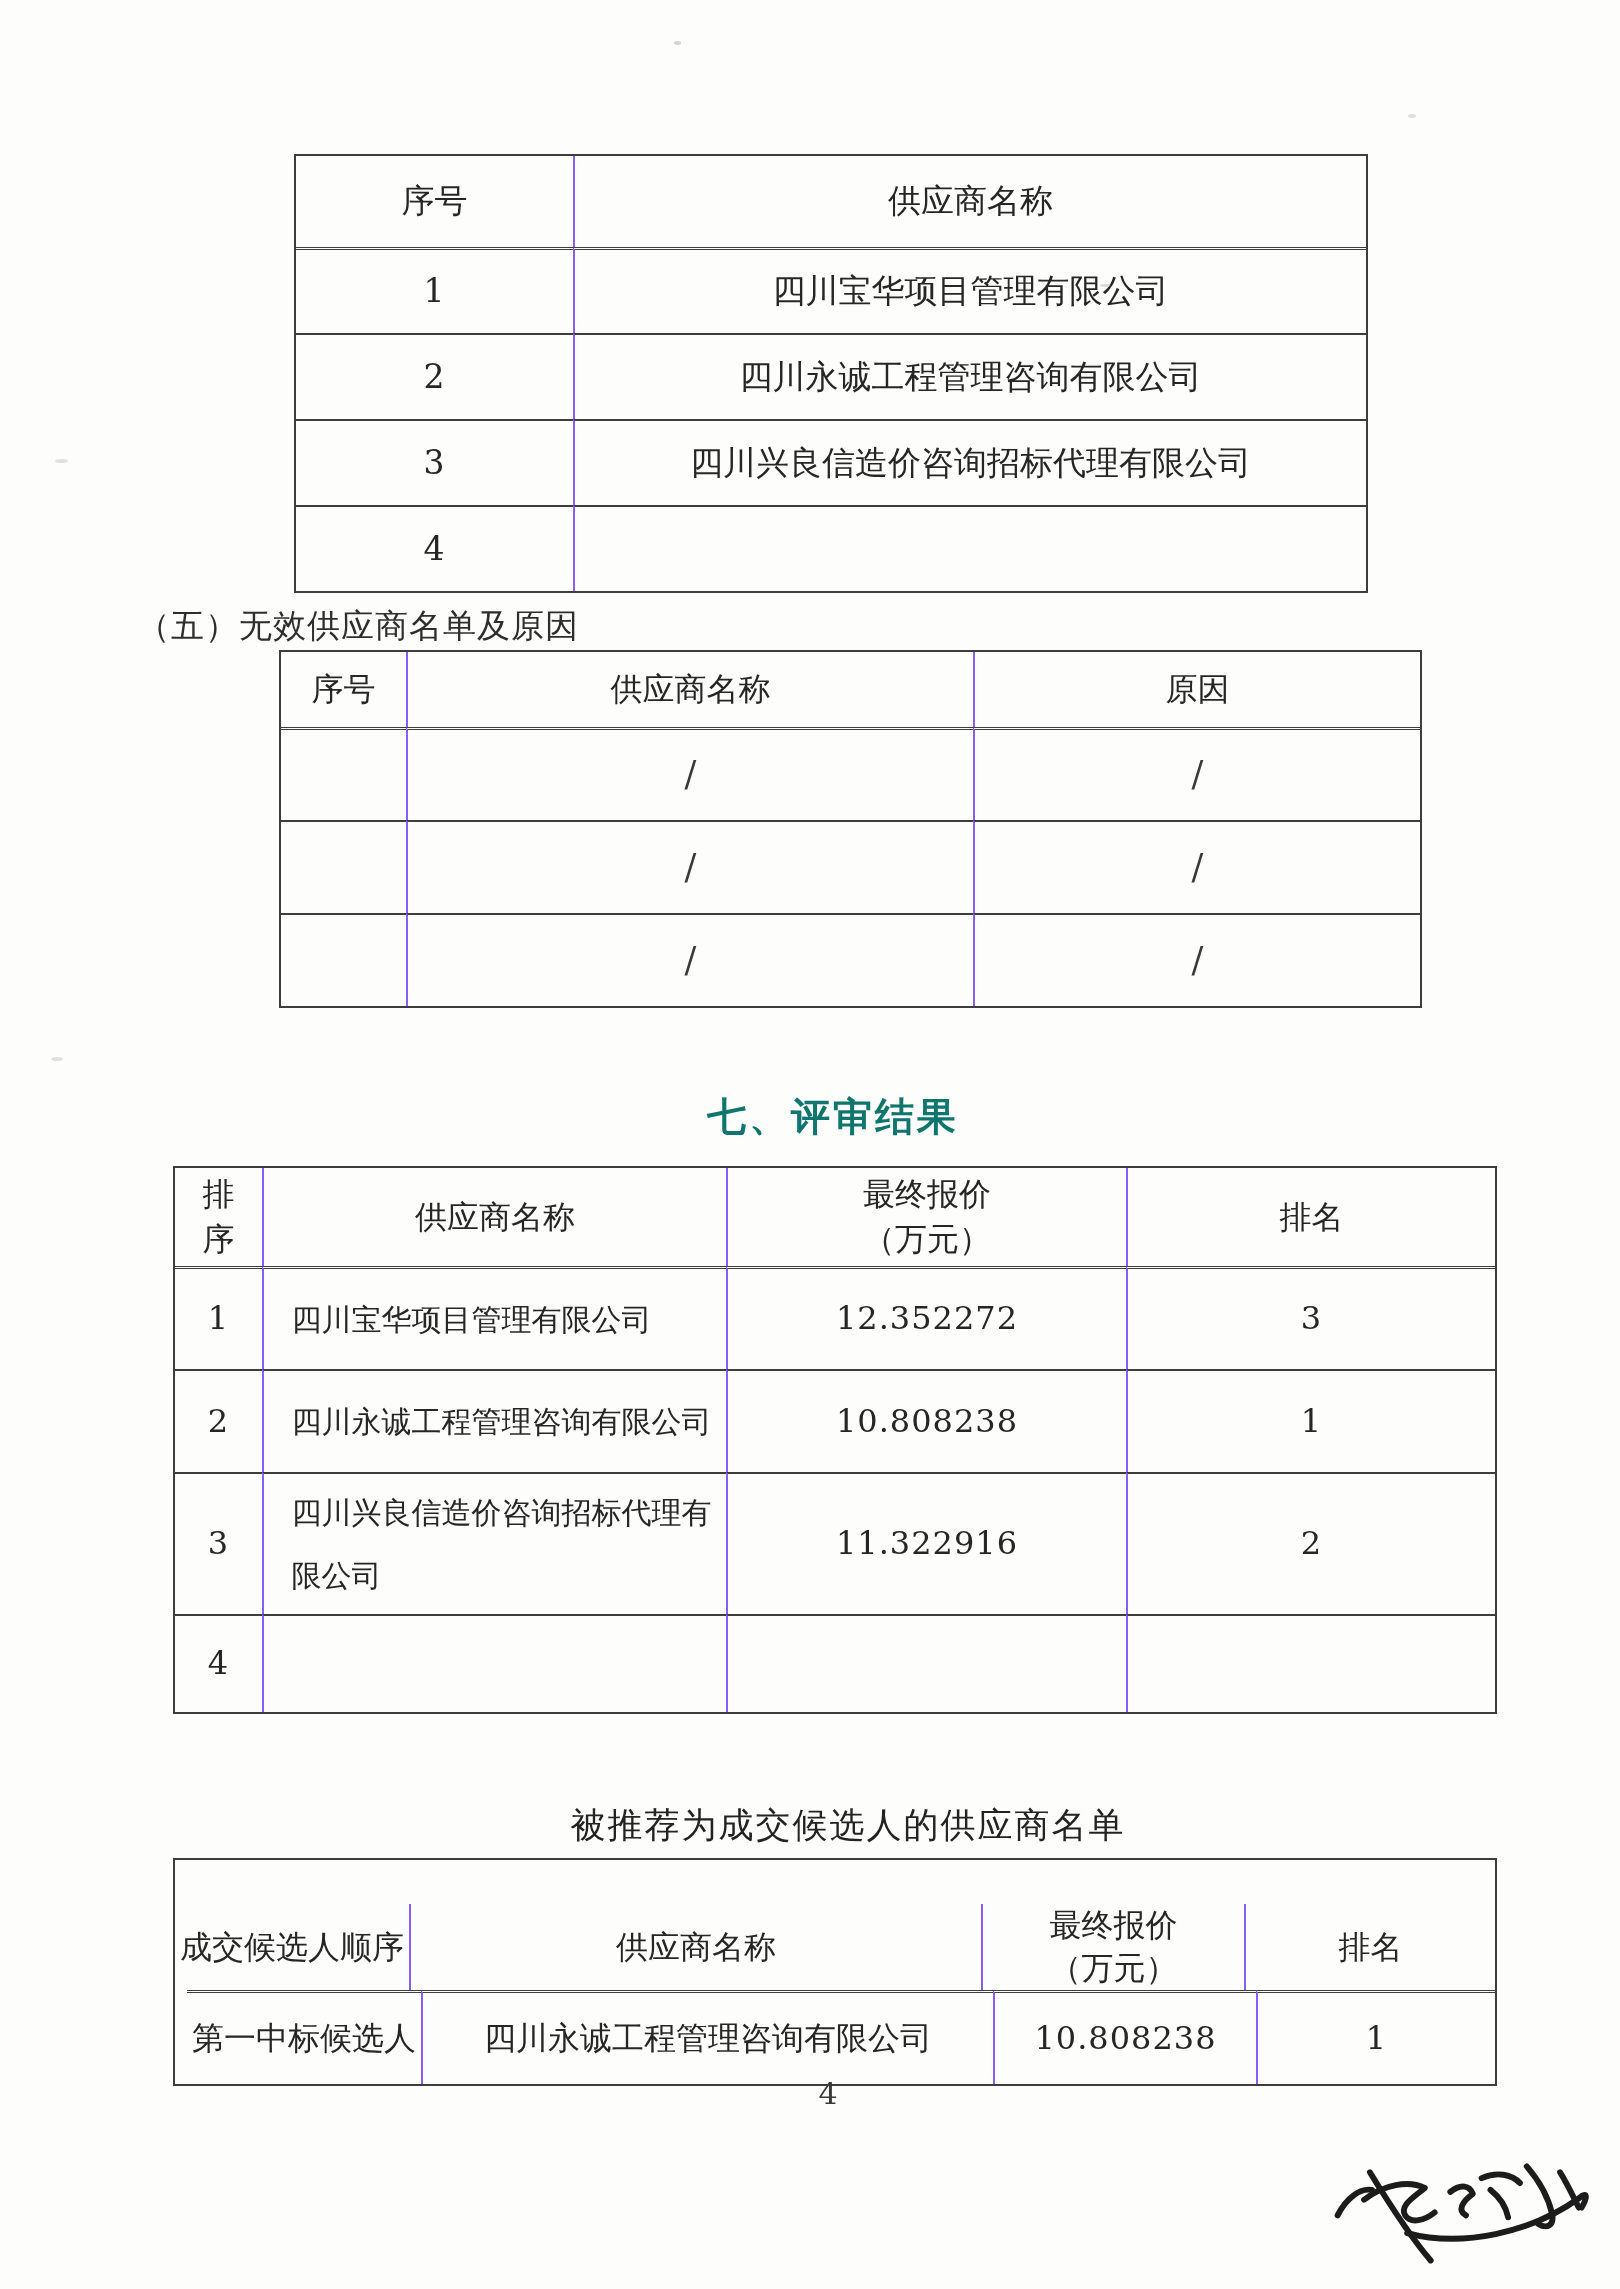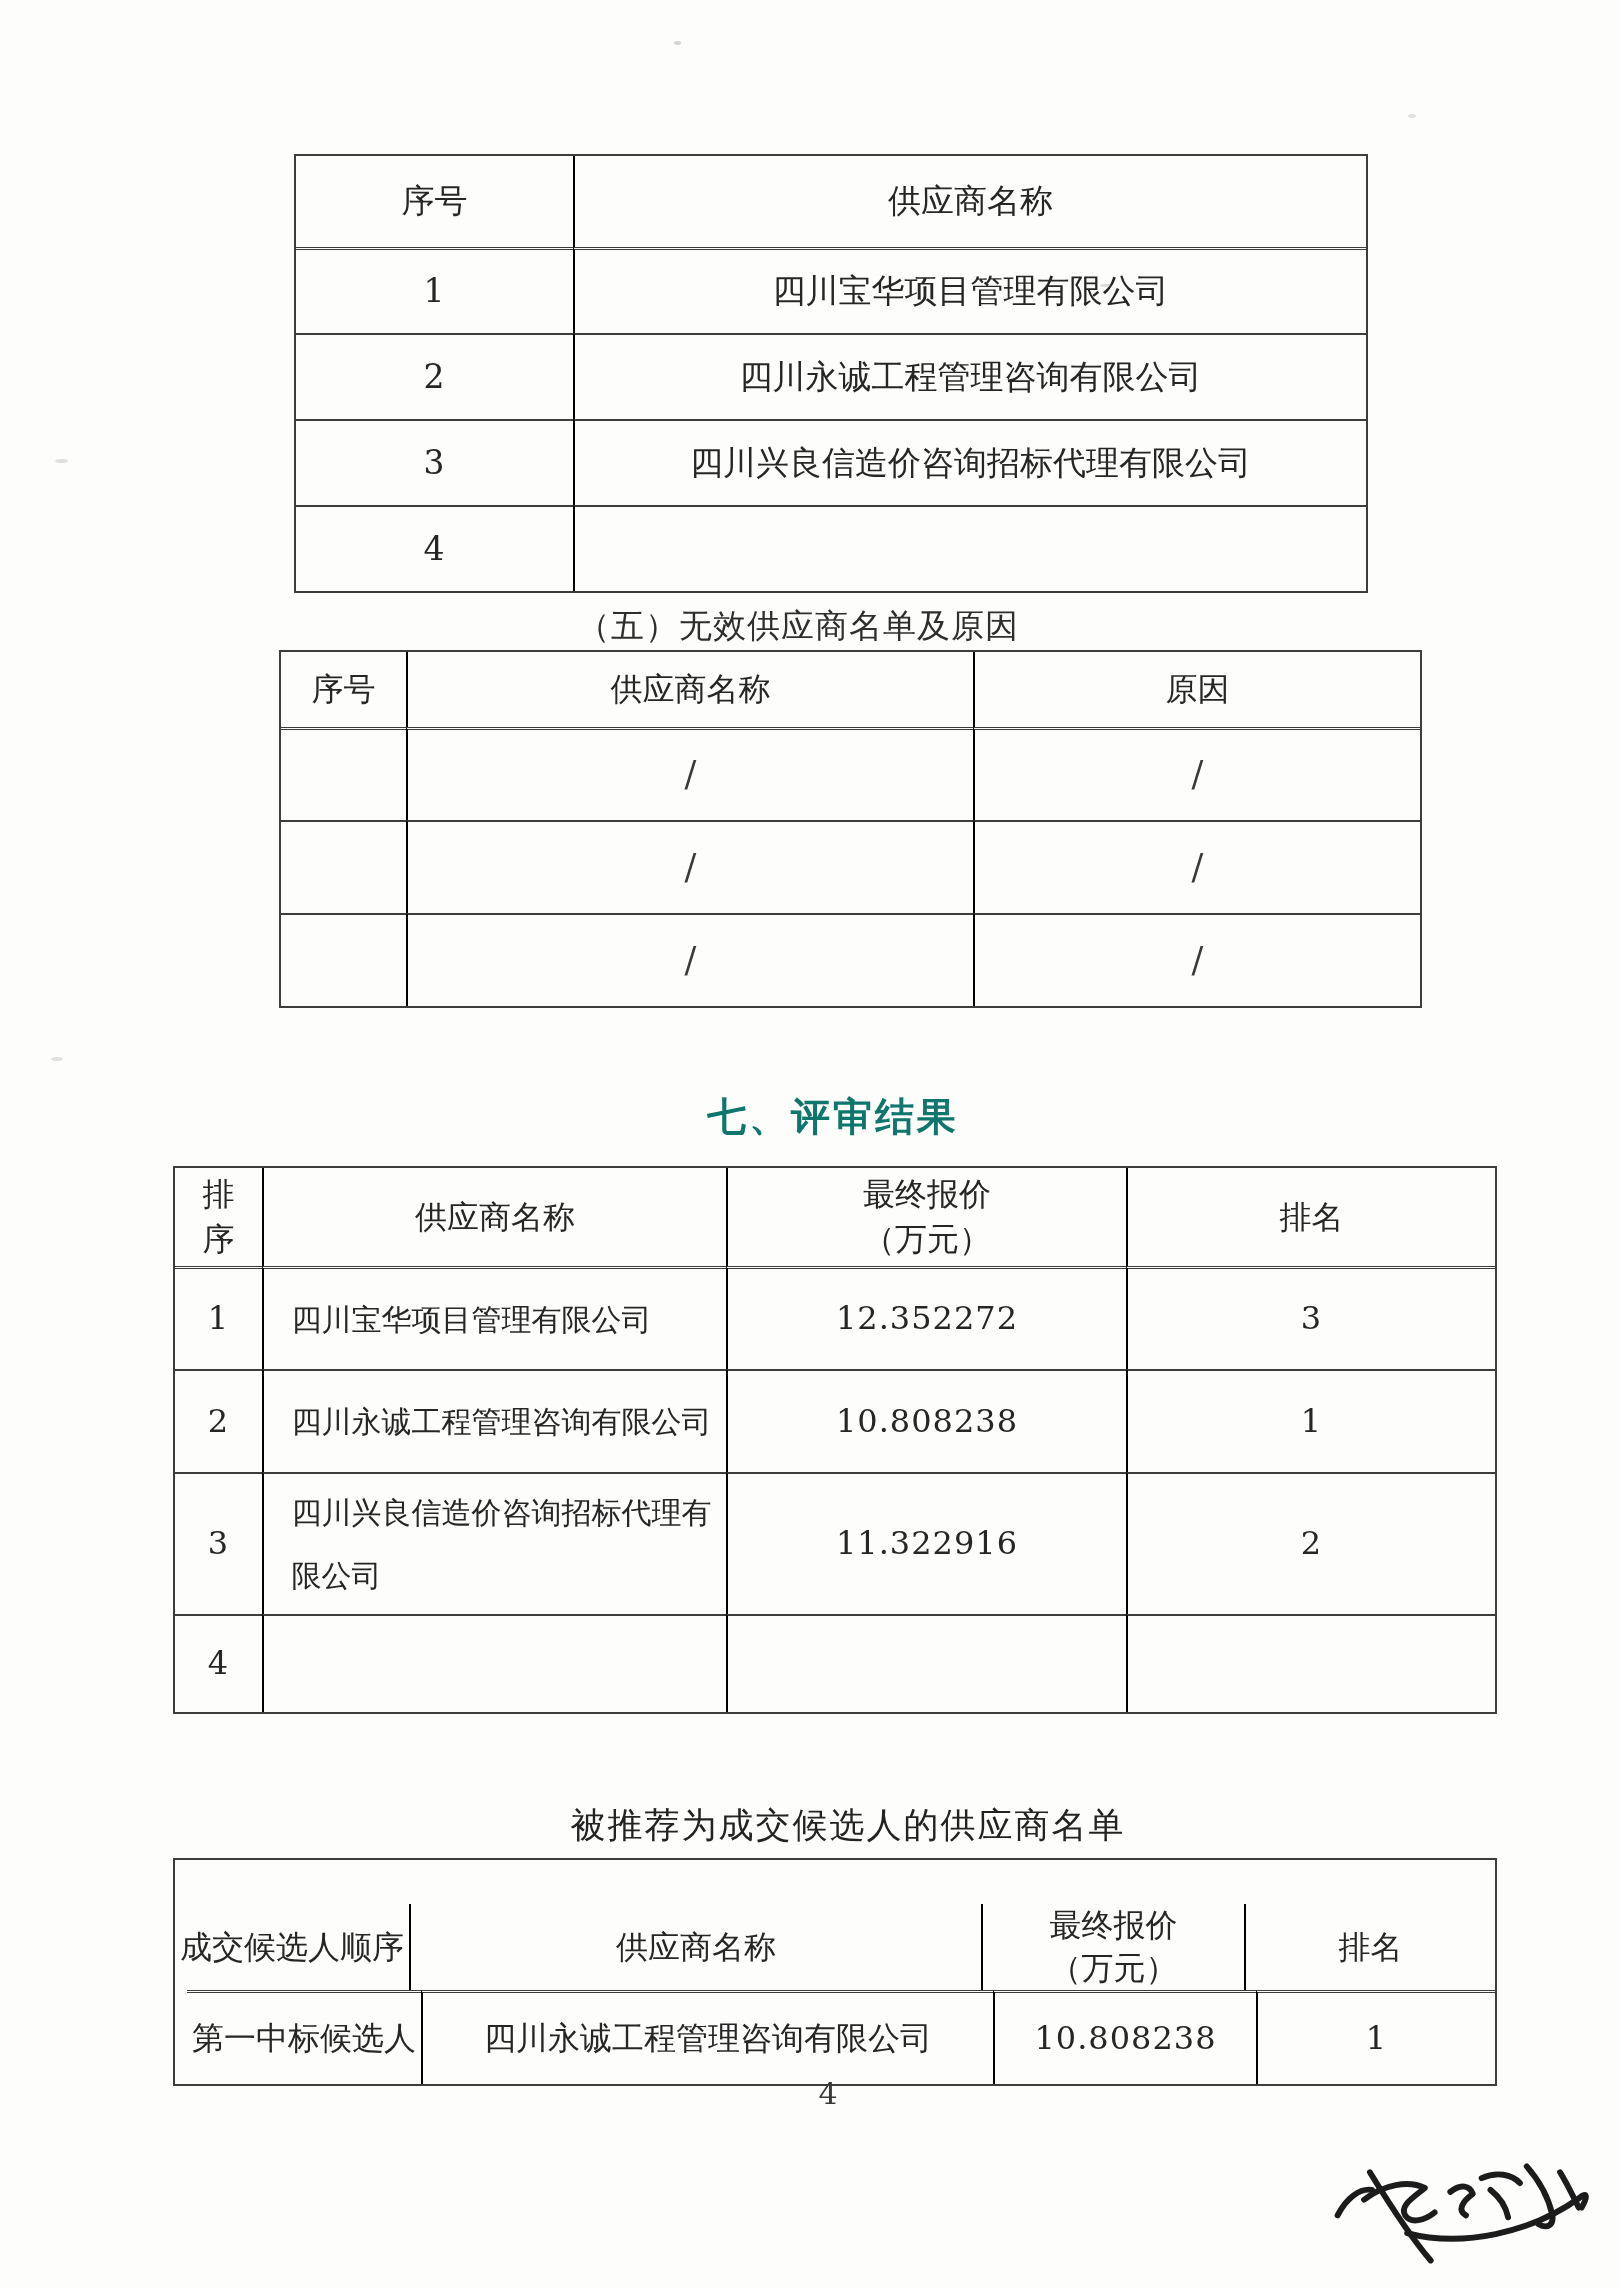--- a/index.html
+++ b/index.html
@@ -8,21 +8,21 @@
     width:1620px;height:2290px;
     background:#fdfdfb;
     overflow:hidden;
     font-family:"DejaVu Serif","Liberation Serif",serif;
     color:#262626;
   }
   
   .tbl{position:absolute;border:2.9px solid #3d3d3d;background:transparent;}
   .row{display:grid;}
   .cell{
-    border-left:2px solid #000000;
+    border-left:2px solid #8b5cf6;
     border-top:2px solid #3d3d3d;
     display:flex;align-items:center;justify-content:center;
     text-align:center;
     font-size:32px;
     line-height:1.35;
     overflow:hidden;
   }
   .row:first-child > .cell{border-top:none;}
   .cell:first-child{border-left:none;text-align:right;}
   .row.hd-sep > .cell{border-top:3.9px double #3d3d3d;}
@@ -32,21 +32,21 @@
   
   .t1{left:294px;top:154px;width:1070px;}
   .t1 .row{grid-template-columns:277px 1fr;}
   .t1 .row.h{height:91px;}
   .t1 .row.d{height:86px;}
   .t1 .cell{font-size:33px;}
 
   
   .s5{
     position:absolute;left:137px;top:604px;width:882px;height:45px;
-    font-size:33px;color:#2e2e2e;letter-spacing:1px;text-align:right;
+    font-size:33px;color:#2e2e2e;letter-spacing:1px;
   }
   .sec-title{
     position:absolute;left:173px;width:1320px;text-align:center;
     font-family:"DejaVu Sans","Liberation Sans",sans-serif;
     font-weight:bold;font-size:39px;color:#0f766e;letter-spacing:2.9px;
   }
   .s7{top:1090px;}
   .s8{top:1743px;}
   .s8sub{
     position:absolute;left:188px;top:1802px;width:1320px;text-align:center;

